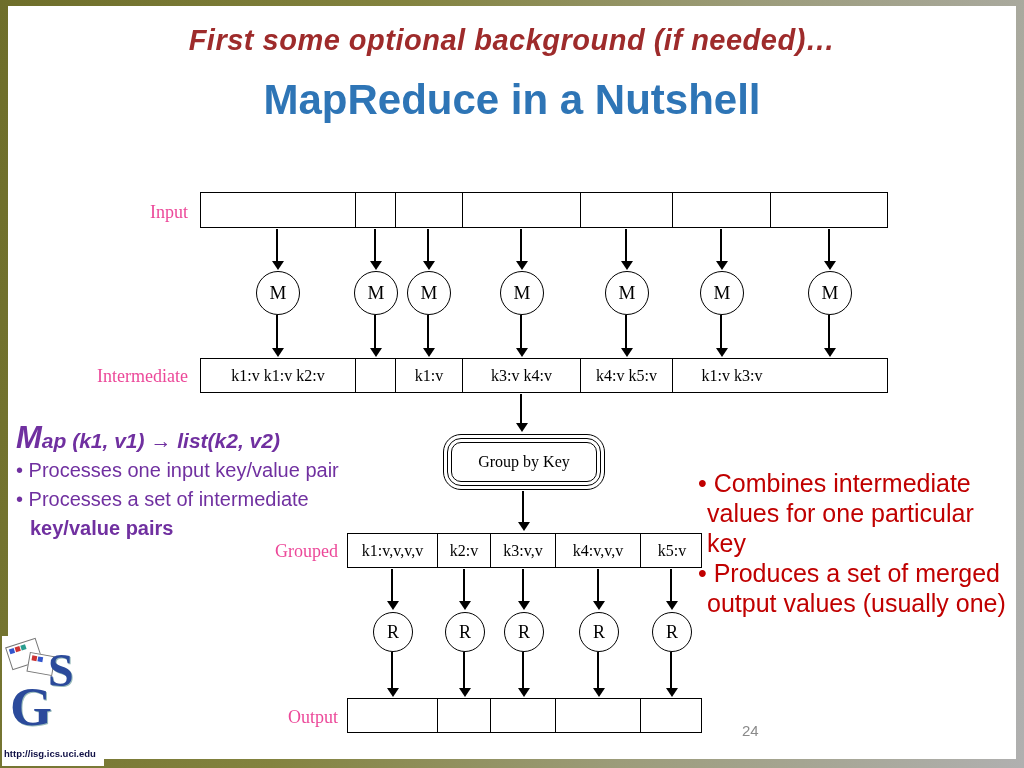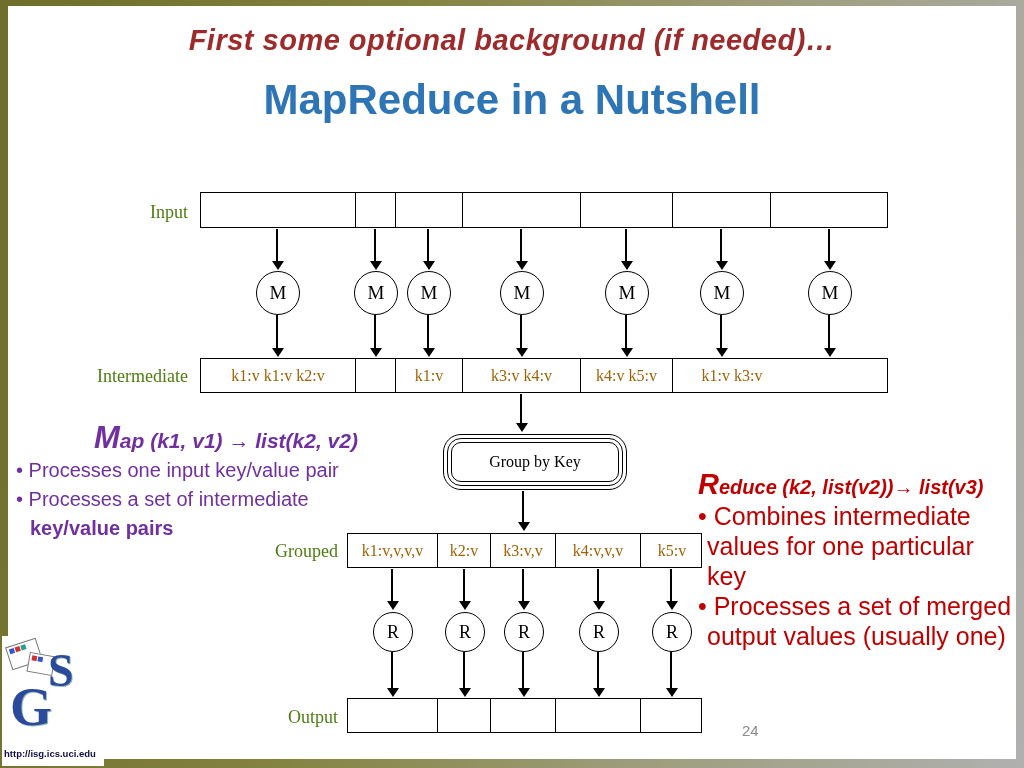--- a/index.html
+++ b/index.html
@@ -11,50 +11,50 @@
   .slide-bg{position:absolute;left:8px;top:6px;right:8px;bottom:9px;background:#ffffff;}
   .layer{position:absolute;inset:0;}
   .pretitle{
     position:absolute;left:0;top:24px;width:1024px;text-align:center;
     font-style:italic;font-weight:bold;font-size:29px;color:#9e2b2b;letter-spacing:.5px;
   }
   .bigtitle{
     position:absolute;left:0;top:76px;width:1024px;text-align:center;
     font-weight:bold;font-size:42px;color:#2e75b6;
   }
-  .dlabel{position:absolute;font-family:"Liberation Serif",serif;font-size:18px;color:#4d7c0f;text-align:right;}
+  .dlabel{position:absolute;font-family:"Liberation Serif",serif;font-size:18px;color:#ec4899;text-align:right;}
   .bar{position:absolute;display:flex;border:1.6px solid #000;background:#fff;box-sizing:border-box;}
   .cell{
     flex:0 0 auto;box-sizing:border-box;border-right:1.3px solid #000;
     display:flex;align-items:center;justify-content:center;white-space:nowrap;
-    font-family:"Liberation Serif",serif;font-size:16px;color:#a16207;
+    font-family:"Liberation Serif",serif;font-size:16px;color:#000000;
   }
   .cell:last-child{border-right:none;}
   .mnode,.rnode{
     position:absolute;border:1.8px solid #000;border-radius:50%;background:#fff;
     display:flex;align-items:center;justify-content:center;
     font-family:"Liberation Serif",serif;color:#000;
   }
   .mnode{width:42px;height:42px;font-size:19px;}
   .rnode{width:38px;height:38px;font-size:18px;}
   .arr{position:absolute;width:0;border-left:2px solid #000;}
   .arr::after{
     content:'';position:absolute;bottom:-3px;left:-6px;width:0;height:0;
     border:6px solid transparent;border-top:9px solid #000;border-bottom:none;
   }
-  .gbk{position:absolute;left:443px;top:434px;width:184px;height:56px;}
+  .gbk{position:absolute;left:443px;top:434px;width:162px;height:56px;}
   .gbk .o1{position:absolute;inset:0;border:1.6px solid #000;border-radius:18px;}
   .gbk .o2{position:absolute;inset:4px;border:1.2px solid #000;border-radius:14px;}
   .gbk .o3{
     position:absolute;inset:8px;border:1.2px solid #000;border-radius:10px;
     display:flex;align-items:center;justify-content:center;
     font-family:"Liberation Serif",serif;font-size:16px;color:#000;white-space:nowrap;
   }
   .mapnote{position:absolute;left:16px;top:420px;width:420px;color:#7030a0;}
-  .mapnote .t{font-weight:bold;font-style:italic;font-size:21px;text-align:center;}
+  .mapnote .t{font-weight:bold;font-style:italic;font-size:21px;}
   .mapnote .lead{font-size:31px;font-weight:bold;font-style:italic;}
   .mapnote .ln{font-size:20px;line-height:29px;}
   .mapnote .ind{padding-left:14px;font-weight:bold;}
   .rednote{position:absolute;left:698px;top:468px;width:320px;color:#c00000;}
   .rednote .t{font-weight:bold;font-style:italic;font-size:20px;white-space:nowrap;}
   .rednote .lead{font-size:29px;font-weight:bold;font-style:italic;}
   .rednote .ln{font-size:25px;line-height:30px;}
   .rednote .ind{padding-left:9px;}
   .pagenum{position:absolute;left:742px;top:722px;font-size:15px;color:#8a8a8a;}
   .logo{position:absolute;left:2px;top:636px;width:102px;height:130px;background:#fff;}
@@ -167,24 +167,23 @@
   </div>
 
   <div class="mapnote">
     <div class="t"><span class="lead">M</span><span>ap (k1, v1) →  list(k2, v2)</span></div>
     <div class="ln">• Processes one input key/value pair</div>
     <div class="ln">• Processes a set of intermediate</div>
     <div class="ln ind">key/value pairs</div>
   </div>
 
   <div class="rednote">
-    <div class="t"><span class="lead">R</span><span>educe (k2, list(v2))→ list(v3)</span></div>
     <div class="ln">• Combines  intermediate</div>
     <div class="ln ind">values for one particular key</div>
-    <div class="ln">• Processes a set of merged</div>
+    <div class="ln">• Produces a set of merged</div>
     <div class="ln ind">output values (usually one)</div>
   </div>
 
   <div class="logo">
     <div class="ltile" style="left:6px;top:6px;width:26px;height:18px;transform:rotate(-18deg);">
       <div class="dot" style="background:#3355cc;"></div>
       <div class="dot" style="background:#cc3333;"></div>
       <div class="dot" style="background:#2a9d8f;"></div>
     </div>
     <div class="ltile" style="left:26px;top:18px;width:20px;height:14px;transform:rotate(10deg);">

